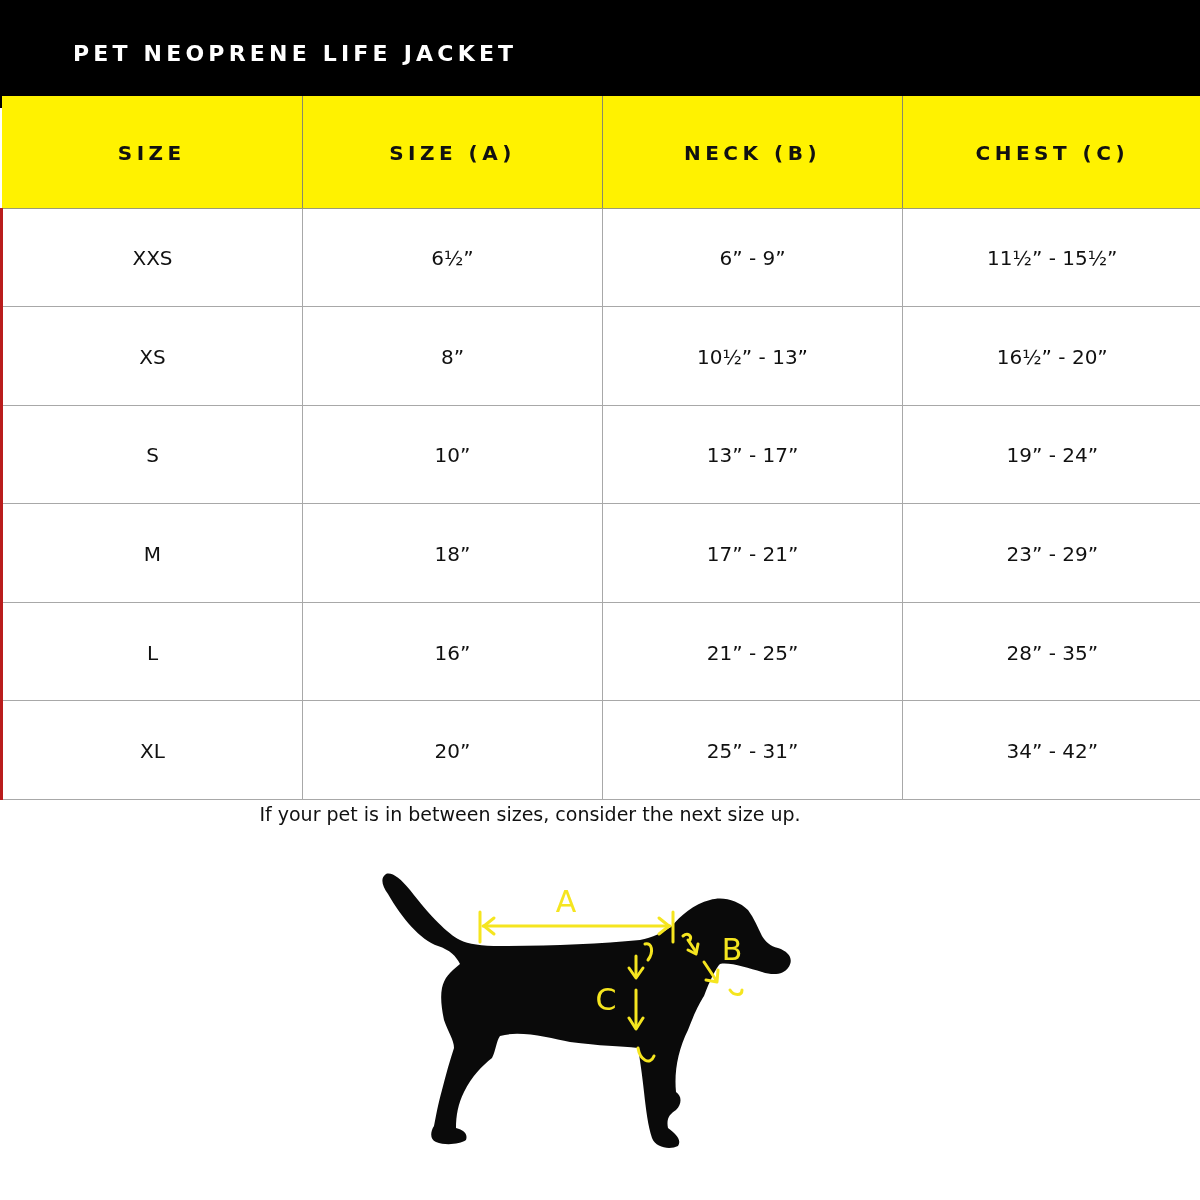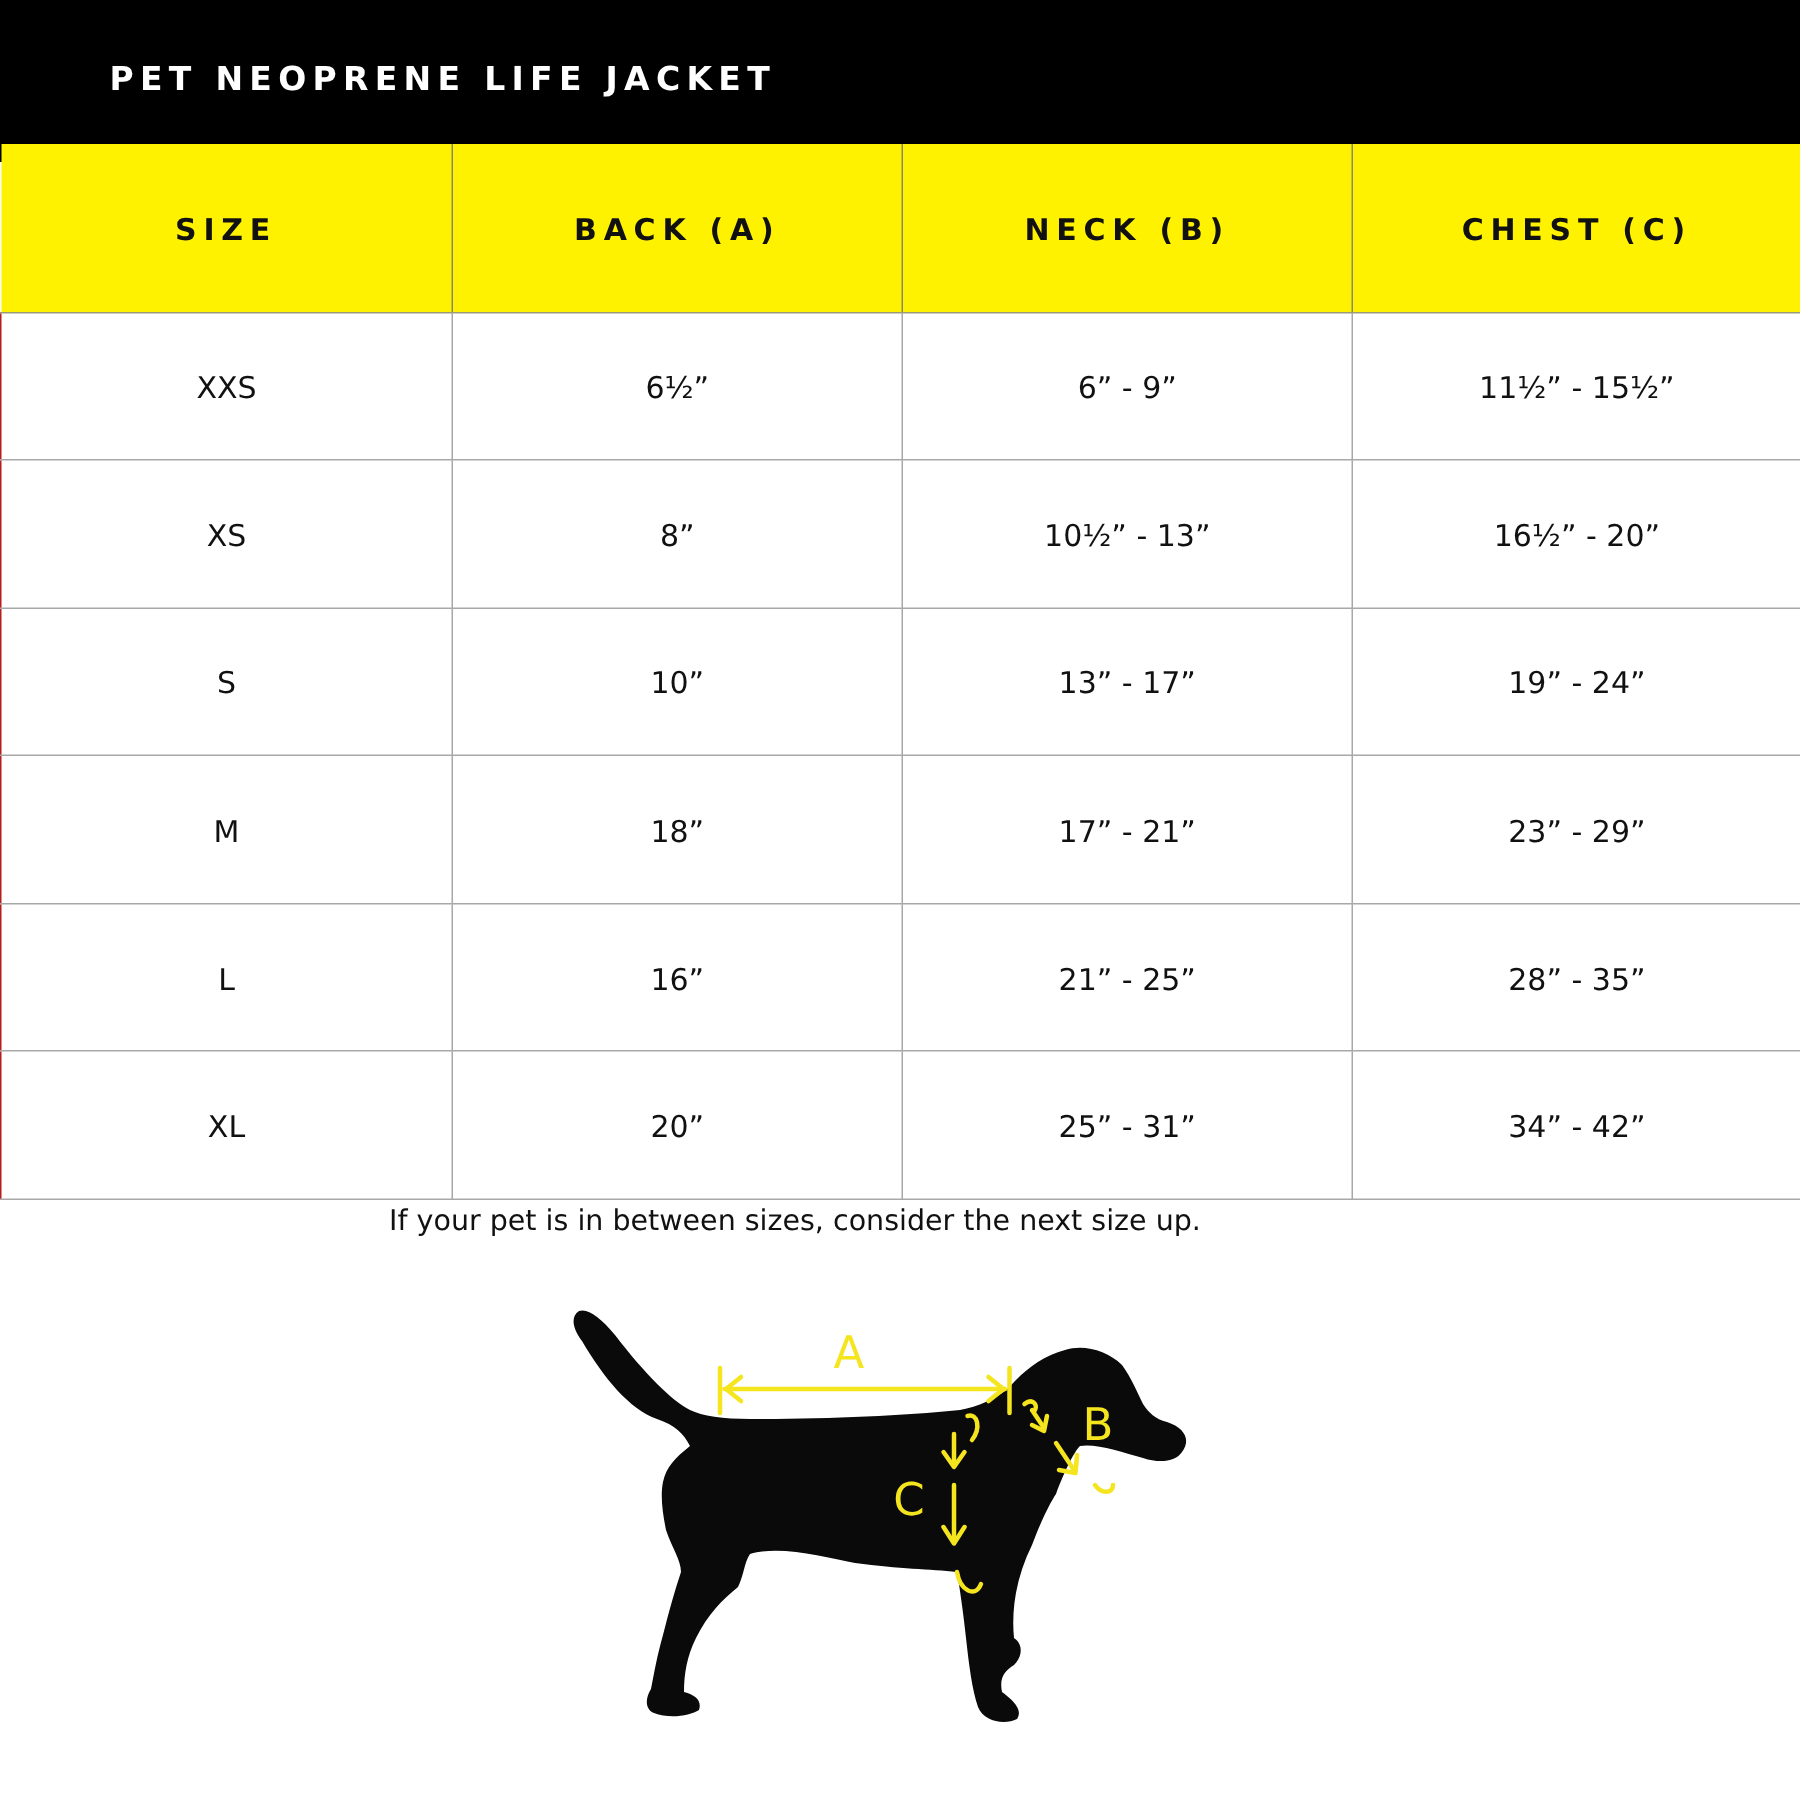--- a/index.html
+++ b/index.html
@@ -33,21 +33,21 @@
     padding-top: 2px;
   }
   .size-table thead th:last-child { border-right: none; }
 
   .size-table tbody td {
     height: 98.6px; text-align: center; vertical-align: middle;
     font-family: "DejaVu Sans", sans-serif; font-size: 20px; color: #111111;
     border-right: 1px solid #a8a8a8; border-bottom: 1px solid #a8a8a8;
     padding-top: 2px;
   }
-  .size-table tbody td:first-child { border-left: 1px solid #b91c1c; }
+  .size-table tbody td:first-child { border-left: 3px solid #b91c1c; }
   .size-table tbody td:last-child { border-right: none; }
 
   .note {
     position: absolute; left: 0; top: 803px; width: 1060px; text-align: center;
     font-family: "DejaVu Sans", sans-serif; font-size: 19px; color: #111111;
   }
 
   .diagram { position: absolute; left: 370px; top: 860px; width: 470px; height: 300px; }
   .diagram svg { width: 470px; height: 300px; display: block; }
   .diagram .lbl { font-family: "DejaVu Sans", sans-serif; font-size: 30px; fill: #f5e51f; }
@@ -62,21 +62,21 @@
 <table class="size-table">
   <colgroup>
       <col class="c0">
       <col class="c1">
       <col class="c2">
       <col class="c3">
     </colgroup>
   <thead>
     <tr>
       <th>SIZE</th>
-      <th>BACK (A)</th>
+      <th>SIZE (A)</th>
       <th>NECK (B)</th>
       <th>CHEST (C)</th>
     </tr>
   </thead>
   <tbody>
     <tr>
       <td>XXS</td>
       <td>6½”</td>
       <td>6” - 9”</td>
       <td>11½” - 15½”</td>

